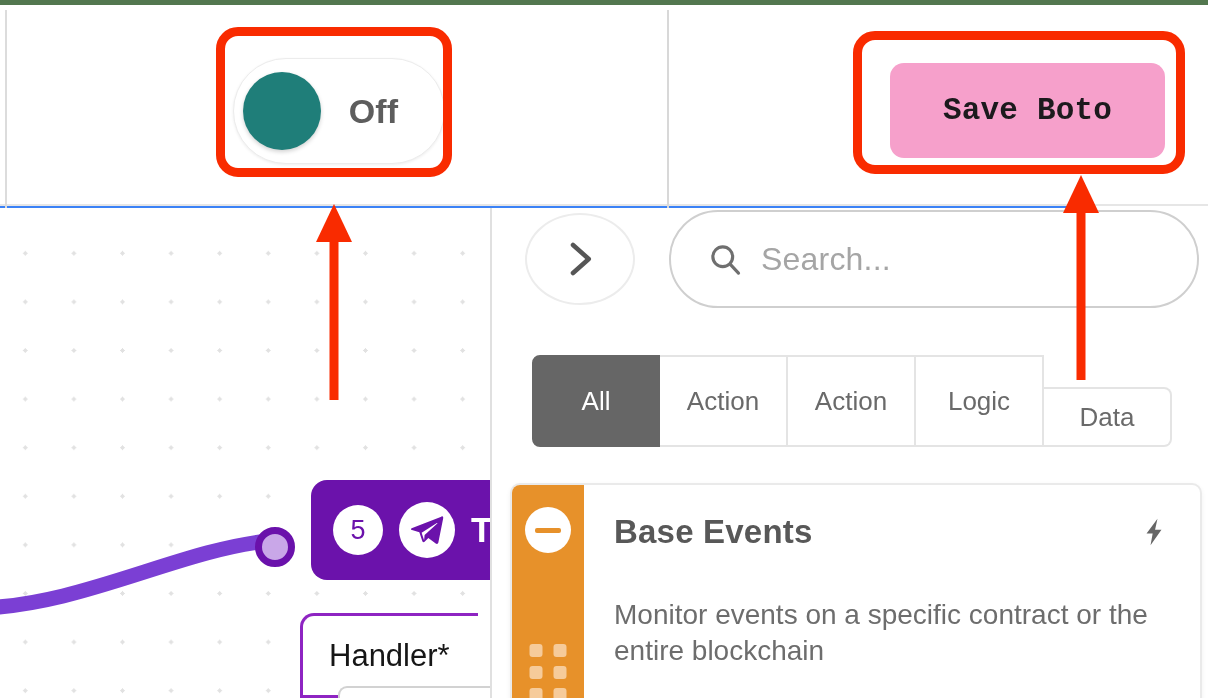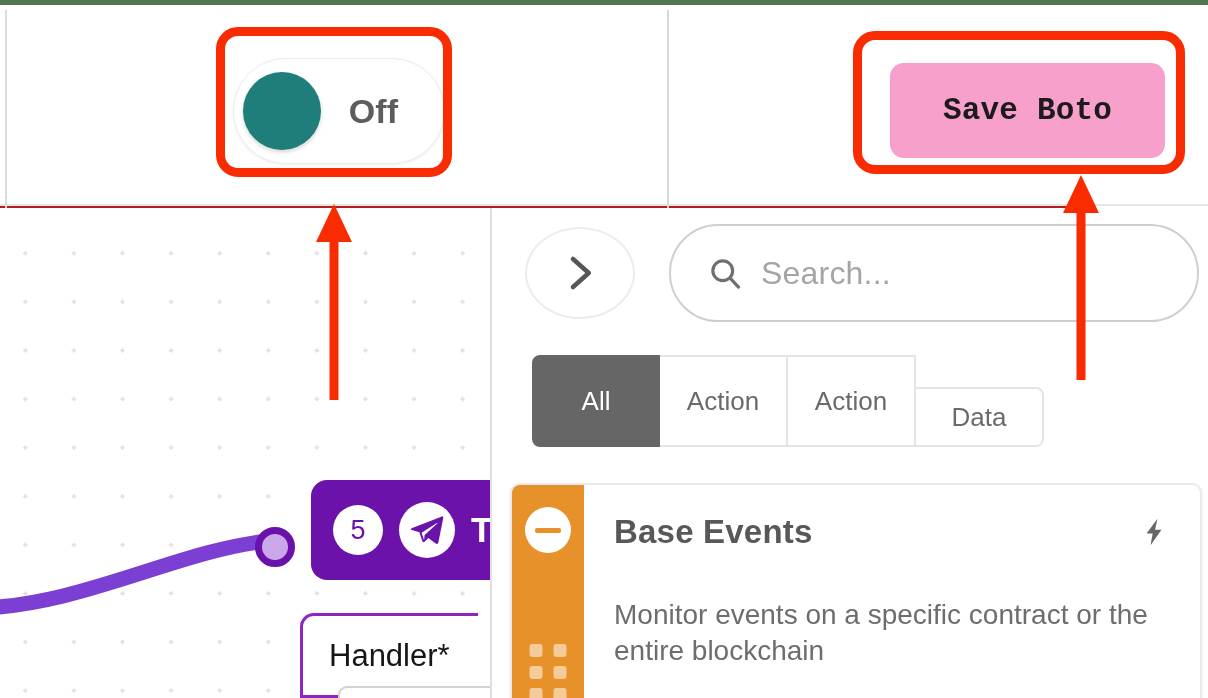--- a/index.html
+++ b/index.html
@@ -2,21 +2,21 @@
 <html><head>
 <meta charset="utf-8">
 <style>
   * { box-sizing: border-box; margin: 0; padding: 0; }
   html, body {
     width: 1208px; height: 698px;
     overflow: hidden;
     background: #ffffff;
     font-family: "Liberation Sans", sans-serif;
   }
-  #root { position: relative; width: 1072px; height: 698px; background: #b91c1c; }
+  #root { position: relative; width: 1072px; height: 698px; background: #3b82f6; }
 
   
   .top-accent {
     position: absolute; left: 0; top: 0; width: 1208px; height: 5px;
     background: #53774f;
   }
 
   
   .header {
     position: absolute; left: 0; top: 5px; width: 1208px; height: 201px;
@@ -145,21 +145,21 @@
   
   .panel {
     position: absolute; left: 490px; top: 208px;
     width: 718px; height: 490px;
     background: #ffffff;
     border-left: 2px solid #e0e0e0;
     padding: 0;
   }
 
   .panel-top-row {
-    position: absolute; left: 33px; top: 16px;
+    position: absolute; left: 33px; top: 2px;
     display: flex; align-items: center; gap: 34px;
   }
   .collapse-btn {
     width: 110px; height: 92px; border-radius: 50%;
     border: 2px solid #ececec; background: #fff;
     display: flex; align-items: center; justify-content: center;
     cursor: pointer; flex: 0 0 auto;
   }
   .search-box {
     width: 530px; height: 98px;
@@ -282,20 +282,21 @@
           <line x1="15.4" y1="15.4" x2="21" y2="21.4" stroke="#6f6f6f" stroke-width="2.1" stroke-linecap="round"></line>
         </svg>
         <span class="search-text">Search...</span>
       </div>
     </div>
 
     <div class="tabs">
       <div class="tab active">All</div>
       <div class="tab">Action</div>
       <div class="tab">Action</div>
+      <div class="tab">Logic</div>
       <div class="tab">Data</div>
     </div>
 
     <div class="card">
       <div class="card-strip">
         <div class="minus-circle">
           <div class="minus-bar"></div>
         </div>
         <div class="grip-dots">
           <i></i>

